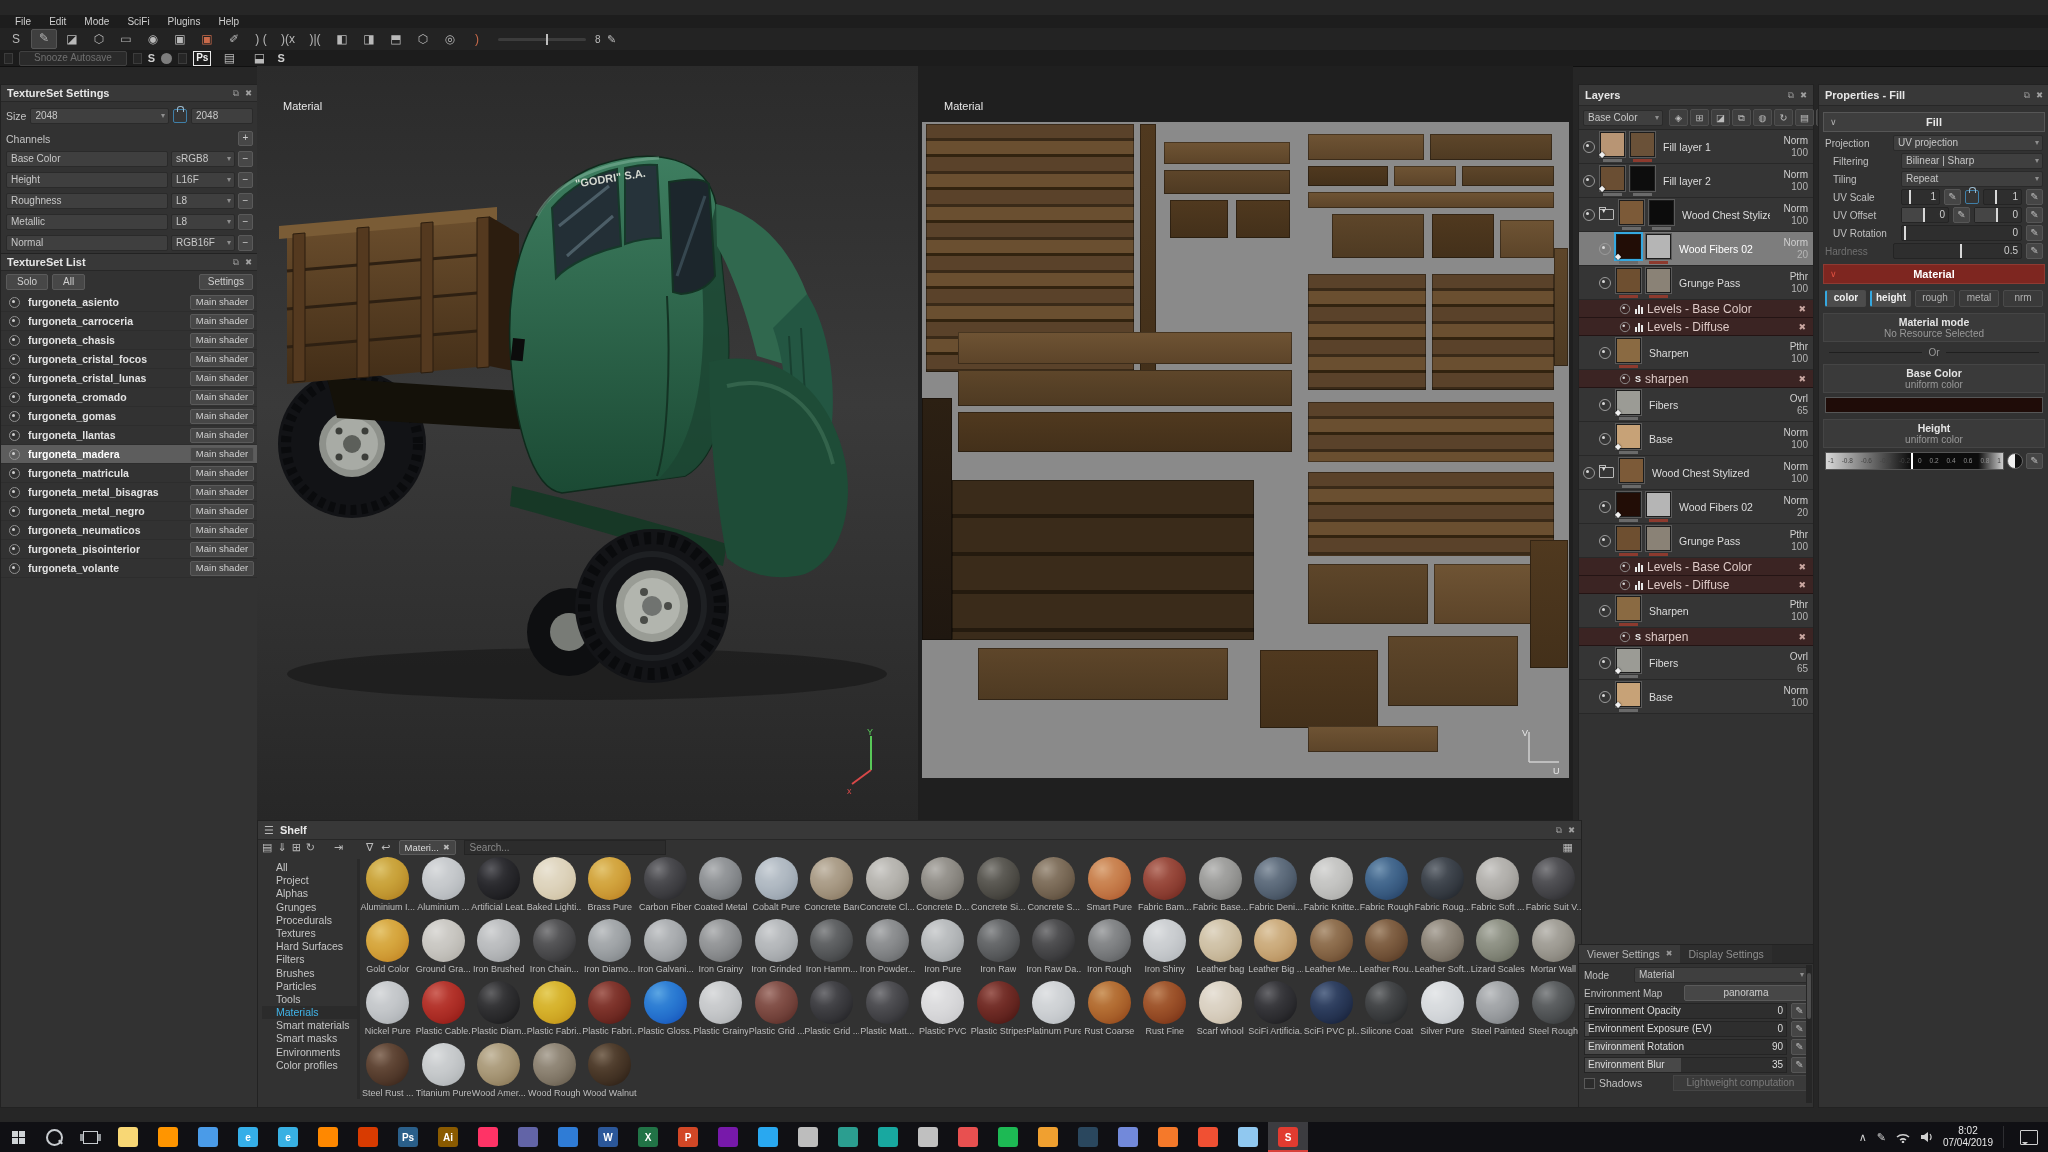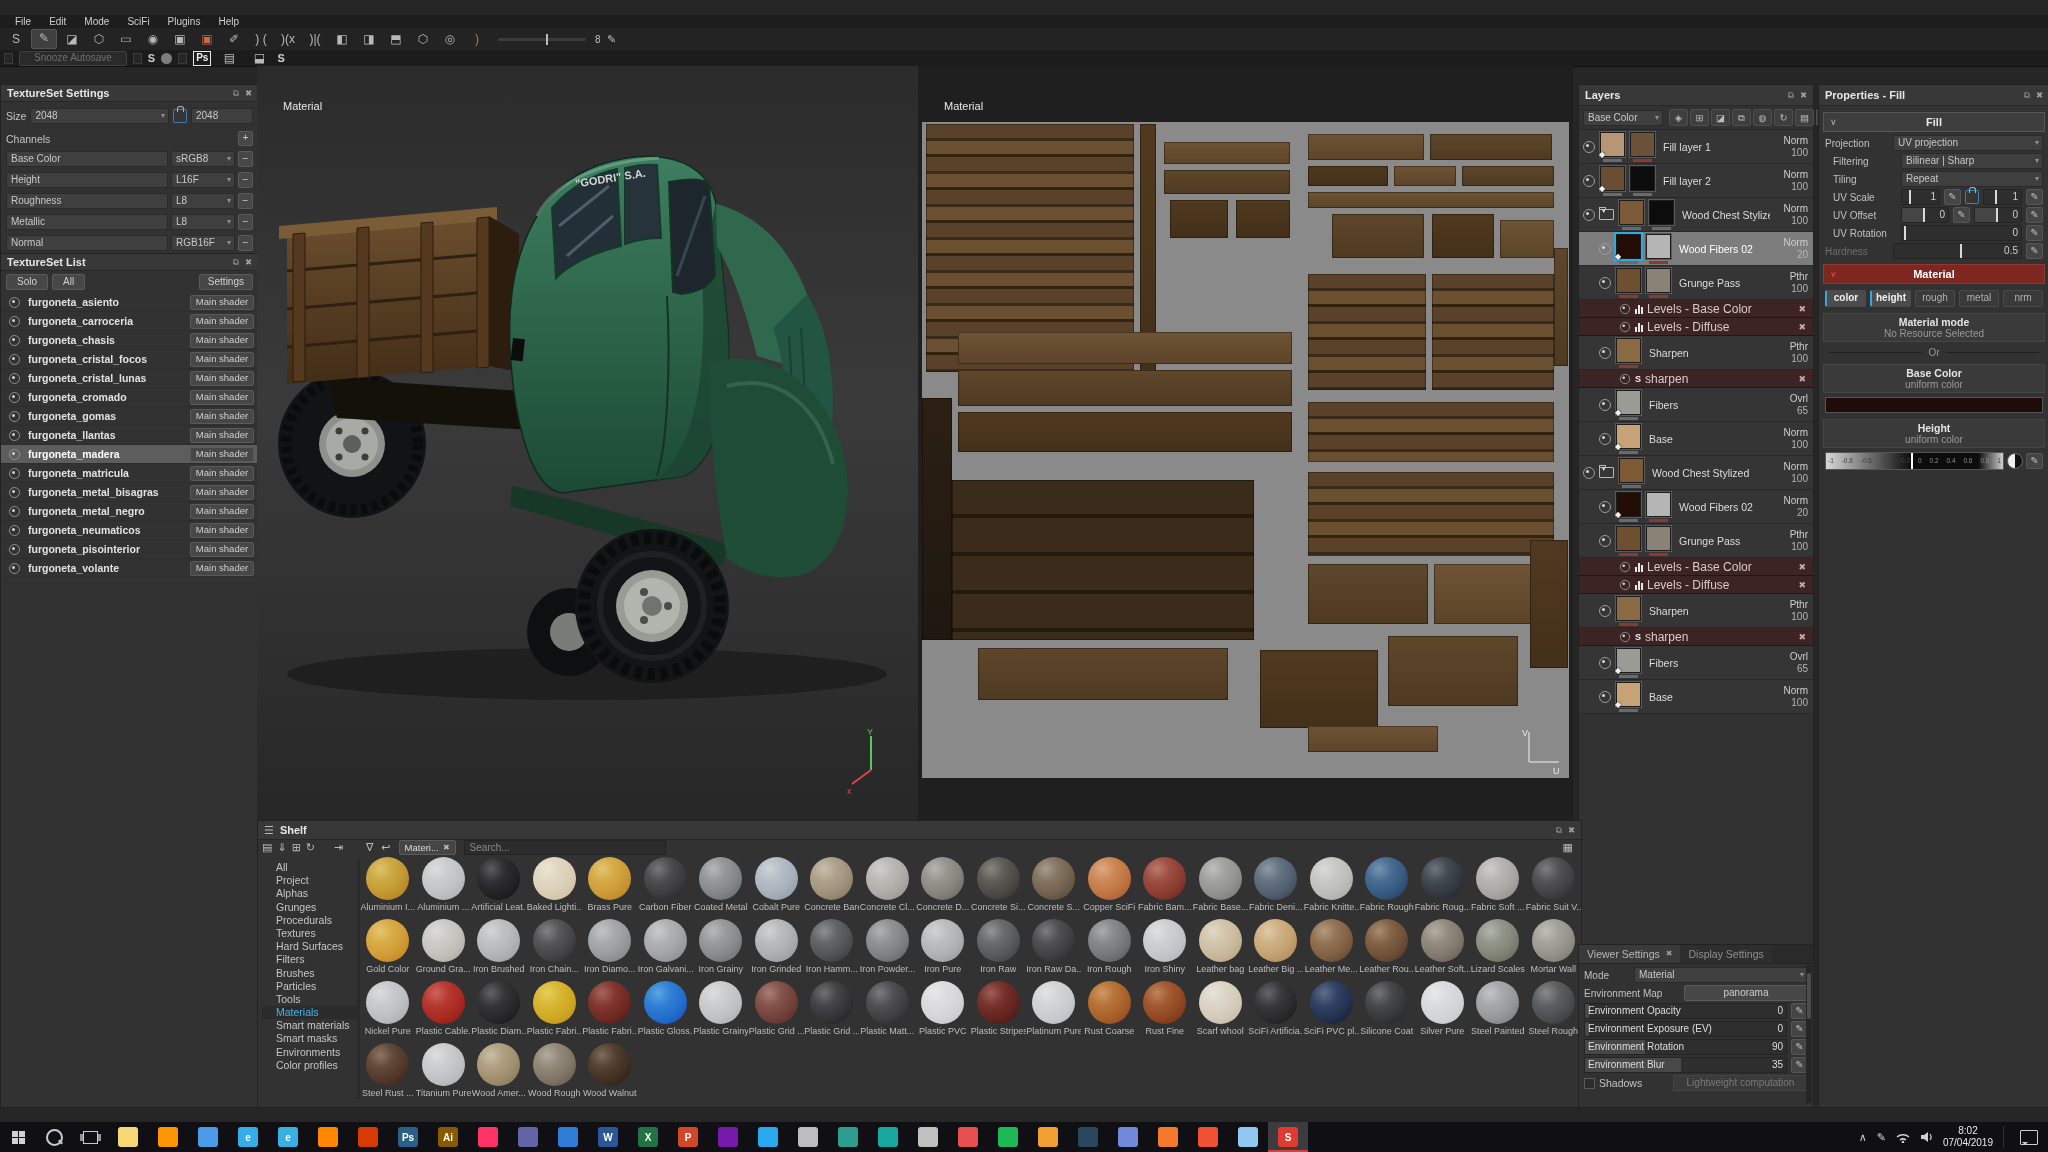--- a/index.html
+++ b/index.html
@@ -1016,21 +1016,21 @@
         <div class="mcell">
           <div class="msphere" style="background: radial-gradient(circle at 33% 28%, rgba(255, 255, 255, 0.8), rgba(255, 255, 255, 0.12) 30%, rgba(0, 0, 0, 0.22) 62%, rgba(0, 0, 0, 0.78) 100%), rgb(87, 85, 79); background-blend-mode: soft-light, normal;"></div>
           <div class="mname">Concrete Si...</div>
         </div>
         <div class="mcell">
           <div class="msphere" style="background: radial-gradient(circle at 33% 28%, rgba(255, 255, 255, 0.8), rgba(255, 255, 255, 0.12) 30%, rgba(0, 0, 0, 0.22) 62%, rgba(0, 0, 0, 0.78) 100%), rgb(125, 109, 90); background-blend-mode: soft-light, normal;"></div>
           <div class="mname">Concrete S...</div>
         </div>
         <div class="mcell">
           <div class="msphere" style="background: radial-gradient(circle at 33% 28%, rgba(255, 255, 255, 0.8), rgba(255, 255, 255, 0.12) 30%, rgba(0, 0, 0, 0.22) 62%, rgba(0, 0, 0, 0.78) 100%), rgb(200, 128, 78); background-blend-mode: soft-light, normal;"></div>
-          <div class="mname">Copper SciFi</div>
+          <div class="mname">Smart Pure</div>
         </div>
         <div class="mcell">
           <div class="msphere" style="background: radial-gradient(circle at 33% 28%, rgba(255, 255, 255, 0.8), rgba(255, 255, 255, 0.12) 30%, rgba(0, 0, 0, 0.22) 62%, rgba(0, 0, 0, 0.78) 100%), rgb(150, 71, 58); background-blend-mode: soft-light, normal;"></div>
           <div class="mname">Fabric Bam...</div>
         </div>
         <div class="mcell">
           <div class="msphere" style="background: radial-gradient(circle at 33% 28%, rgba(255, 255, 255, 0.8), rgba(255, 255, 255, 0.12) 30%, rgba(0, 0, 0, 0.22) 62%, rgba(0, 0, 0, 0.78) 100%), rgb(156, 156, 154); background-blend-mode: soft-light, normal;"></div>
           <div class="mname">Fabric Base...</div>
         </div>
         <div class="mcell">

